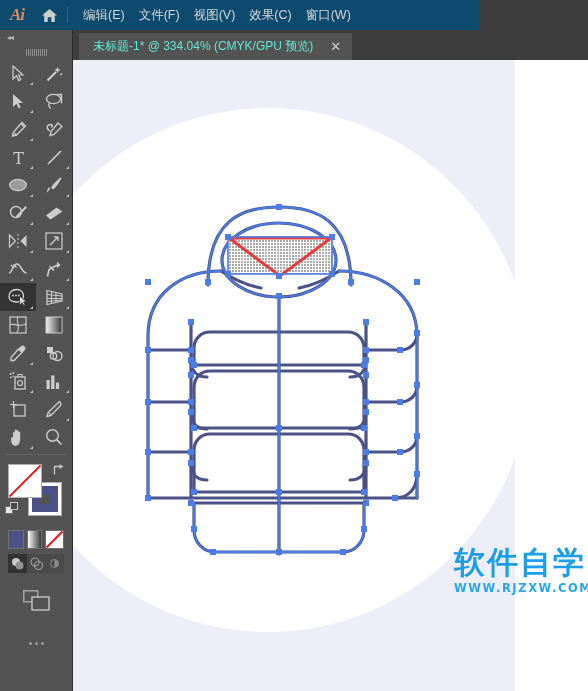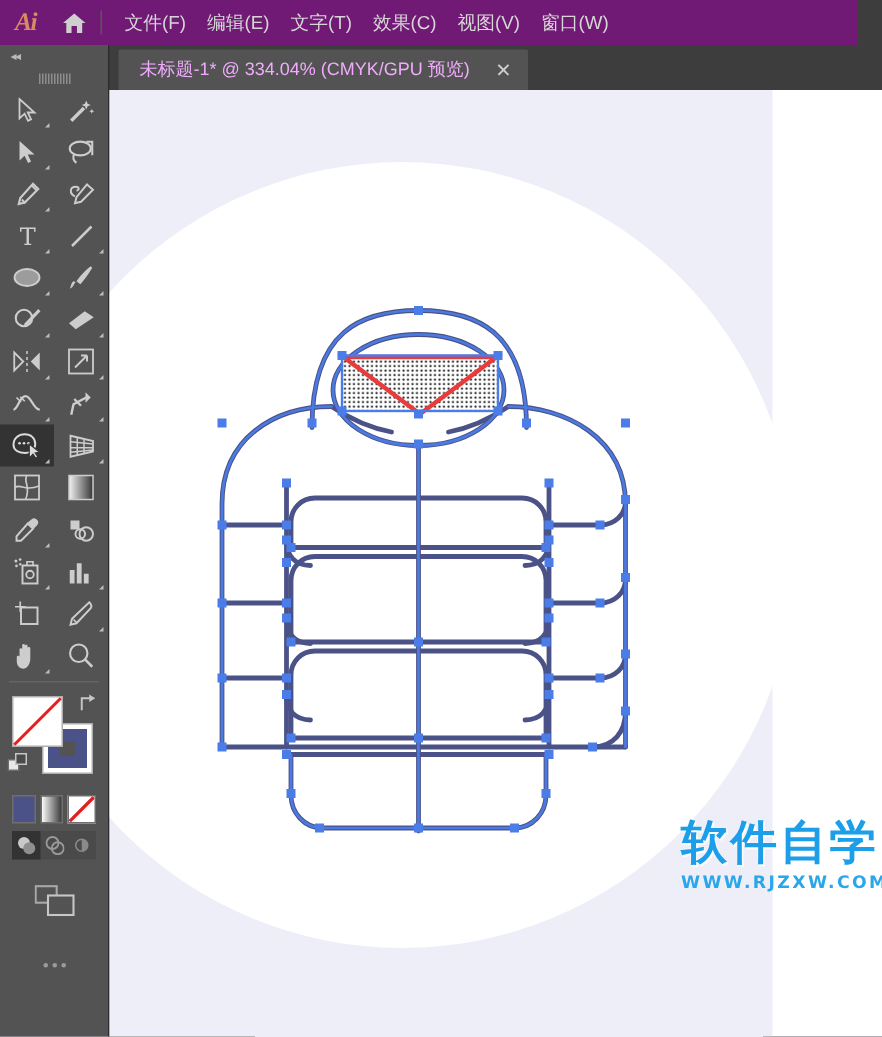--- a/index.html
+++ b/index.html
@@ -6,22 +6,22 @@
   html,body { width:588px; height:691px; overflow:hidden; }
   body {
     font-family:"Liberation Sans","DejaVu Sans",sans-serif;
     background:#3d3d3d;
     -webkit-font-smoothing:antialiased;
   }
   #app { position:relative; width:588px; height:691px; }
 
   
   #menubar {
-    position:absolute; left:0; top:0; width:572px; height:30px;
-    background:#701a75; display:flex; align-items:center;
+    position:absolute; left:0; top:0; width:479px; height:30px;
+    background:#0c4a6e; display:flex; align-items:center;
   }
   #ai-logo {
     width:34px; height:30px; display:flex; align-items:center; justify-content:center;
     color:#d98b5f; font-size:17px; font-weight:bold; font-style:italic;
     font-family:"Liberation Serif","DejaVu Serif",serif; letter-spacing:-1px;
   }
   #home-btn {
     width:30px; height:30px; display:flex; align-items:center; justify-content:center;
   }
   .menu-sep { width:1px; height:16px; background:#585858; margin:0 8px 0 3px; }
@@ -33,21 +33,21 @@
   
   #tabbar {
     position:absolute; left:73px; top:30px; width:515px; height:30px;
     background:#3d3d3d;
   }
   #doc-tab {
     position:absolute; left:6px; top:3px; height:27px;
     background:#535353; display:flex; align-items:center;
     padding:0 8px 0 14px; border-radius:1px;
   }
-  #doc-tab-label { color:#f0abfc; font-size:12px; white-space:nowrap; }
+  #doc-tab-label { color:#5eead4; font-size:12px; white-space:nowrap; }
   #doc-tab-close {
     color:#cfcfcf; font-size:13px; margin-left:14px; line-height:1;
     padding:0 3px; cursor:pointer;
   }
 
   
   #toolpanel {
     position:absolute; left:0; top:30px; width:73px; height:661px;
     background:#535353; border-right:1px solid #2b2b2b;
   }
@@ -133,25 +133,24 @@
 <div id="app">
 
   <div id="menubar">
     <div id="ai-logo">Ai</div>
     <div id="home-btn">
       <svg width="17" height="15" viewBox="0 0 17 15" aria-hidden="true">
         <path d="M8.5 1 L16 7.4 L13.8 7.4 L13.8 14 L10.3 14 L10.3 9.3 L6.7 9.3 L6.7 14 L3.2 14 L3.2 7.4 L1 7.4 Z" fill="#cfcfcf"></path>
       </svg>
     </div>
     <div class="menu-sep"></div>
+    <div class="menu-item">编辑(E)</div>
     <div class="menu-item">文件(F)</div>
-    <div class="menu-item">编辑(E)</div>
-    <div class="menu-item">文字(T)</div>
+    <div class="menu-item">视图(V)</div>
     <div class="menu-item">效果(C)</div>
-    <div class="menu-item">视图(V)</div>
     <div class="menu-item">窗口(W)</div>
   </div>
 
   <div id="tabbar">
     <div id="doc-tab">
       <span id="doc-tab-label">未标题-1* @ 334.04% (CMYK/GPU 预览)</span>
       <span id="doc-tab-close">✕</span>
     </div>
   </div>
 

